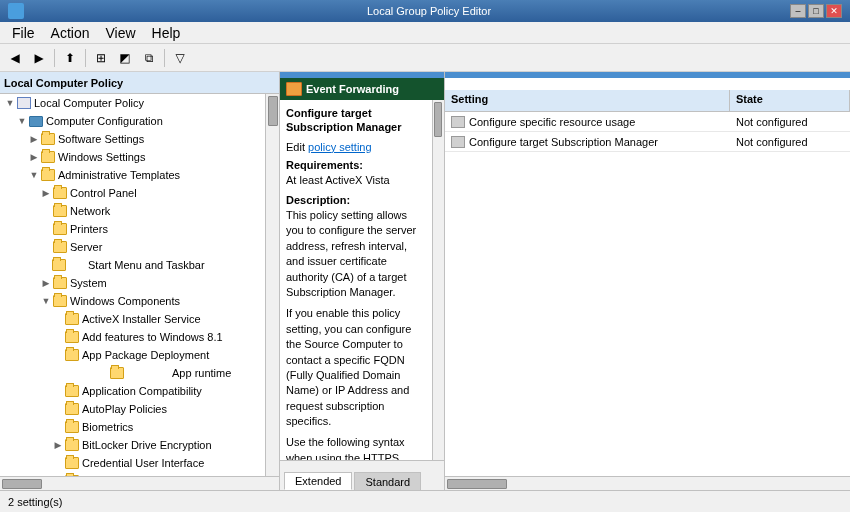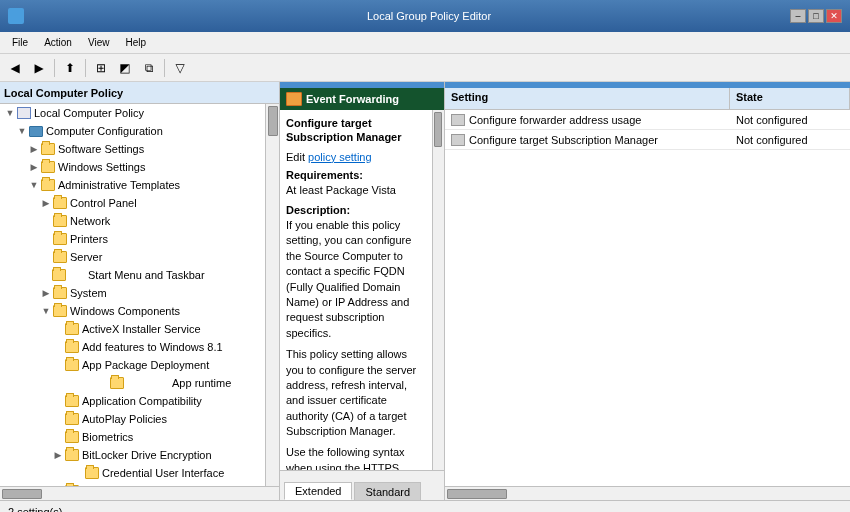--- a/index.html
+++ b/index.html
@@ -8,21 +8,21 @@
       height: 512px;
       font-family: 'Segoe UI', Tahoma, sans-serif;
       font-size: 11px;
       background: #f0f0f0;
       overflow: hidden;
       user-select: none;
     }
 
     
     .title-bar {
-      height: 32px;
+      height: 22px;
       background: linear-gradient(to bottom, #4a7eb5, #2e5f9a);
       display: flex;
       align-items: center;
       justify-content: space-between;
       padding: 8px 8px;
       color: white;
     }
     .title-bar-text {
       font-size: 11px;
       font-weight: normal;
@@ -59,21 +59,21 @@
       height: 22px;
       background: #f0f0f0;
       display: flex;
       align-items: center;
       padding: 0 4px;
       border-bottom: 1px solid #d0d0d0;
     }
     .menu-item {
       padding: 2px 8px;
       cursor: pointer;
-      font-size: 10px;
+      font-size: 14px;
     }
 
     
     .toolbar {
       height: 28px;
       background: #f0f0f0;
       display: flex;
       align-items: center;
       padding: 0 4px;
       border-bottom: 1px solid #d0d0d0;
@@ -258,20 +258,21 @@
       display: flex;
       flex-direction: column;
       overflow: hidden;
     }
 
     .settings-header {
       display: flex;
       height: 22px;
       background: #d9e8f7;
       border-bottom: 1px solid #c0c0c0;
+      margin-top: 12px;
     }
     .settings-col-header {
       padding: 3px 6px;
       font-size: 11px;
       font-weight: bold;
       color: #000;
       border-right: 1px solid #c0c0c0;
     }
     .settings-col-setting { flex: 1; }
     .settings-col-state { width: 120px; }
@@ -587,21 +588,21 @@
           </div>
 
           <div class="tree-item" style="padding-left:52px;">
             <div class="tree-expand">▶</div>
             <div class="tree-icon">
                 <div class="folder-icon"></div>
               </div>
             <span class="tree-label">BitLocker Drive Encryption</span>
           </div>
 
-          <div class="tree-item" style="padding-left:72px;">
+          <div class="tree-item" style="padding-left:52px;">
             <div class="tree-expand" style="visibility:hidden;"></div>
             <div class="tree-icon">
                 <div class="folder-icon"></div>
               </div>
             <span class="tree-label">Credential User Interface</span>
           </div>
 
           <div class="tree-item" style="padding-left:52px;">
             <div class="tree-expand" style="visibility:hidden;"></div>
             <div class="tree-icon">
@@ -632,25 +633,25 @@
       <div style="display:flex;flex:1;overflow:hidden;">
         <div class="desc-content">
           <div class="desc-title">Configure target Subscription Manager</div>
 
           <div style="margin-bottom:4px;">
             <span>Edit </span>
             <span class="desc-link">policy setting</span>
           </div>
 
           <div class="desc-section-label">Requirements:</div>
-          <div class="desc-text">At least Package Vista</div>
+          <div class="desc-text">At least ActiveX Vista</div>
 
           <div class="desc-section-label">Description:</div>
+          <div class="desc-text" style="margin-bottom:6px;">This policy setting allows you to configure the server address, refresh interval, and issuer certificate authority (CA) of a target Subscription Manager.</div>
           <div class="desc-text" style="margin-bottom:6px;">If you enable this policy setting, you can configure the Source Computer to contact a specific FQDN (Fully Qualified Domain Name) or IP Address and request subscription specifics.</div>
-          <div class="desc-text" style="margin-bottom:6px;">This policy setting allows you to configure the server address, refresh interval, and issuer certificate authority (CA) of a target Subscription Manager.</div>
           <div class="desc-text">Use the following syntax when using the HTTPS protocol: Server=https://&lt;FQDN of the collector&gt;:5986/wsman/SubscriptionManager/WEC,Refresh=&lt;Refresh interval in seconds&gt;,IssuerCA=&lt;Thumb print of the client authentication certificate&gt;. When using the HTTP protocol, use port 5985.</div>
         </div>
         <div style="display:flex;flex-direction:column;">
           <div style="width:12px;flex:1;background:#f0f0f0;border-left:1px solid #c0c0c0;display:flex;flex-direction:column;padding:2px 1px;">
             <div style="width:8px;height:35px;background:#b0b0b0;border:1px solid #888;border-radius:1px;"></div>
           </div>
         </div>
       </div>
 
       <div class="tabs-bar">
@@ -664,21 +665,21 @@
       <div style="height:6px;background:#4a8ecf;"></div>
 
       <div class="settings-header">
         <div class="settings-col-header settings-col-setting">Setting</div>
         <div class="settings-col-header settings-col-state">State</div>
       </div>
 
       <div class="settings-row">
         <div class="settings-cell settings-cell-name">
           <div class="settings-row-icon"></div>
-          <span>Configure forwarder address usage</span>
+          <span>Configure specific resource usage</span>
         </div>
         <div class="settings-cell settings-cell-state">Not configured</div>
       </div>
 
       <div class="settings-row">
         <div class="settings-cell settings-cell-name">
           <div class="settings-row-icon"></div>
           <span>Configure target Subscription Manager</span>
         </div>
         <div class="settings-cell settings-cell-state">Not configured</div>

